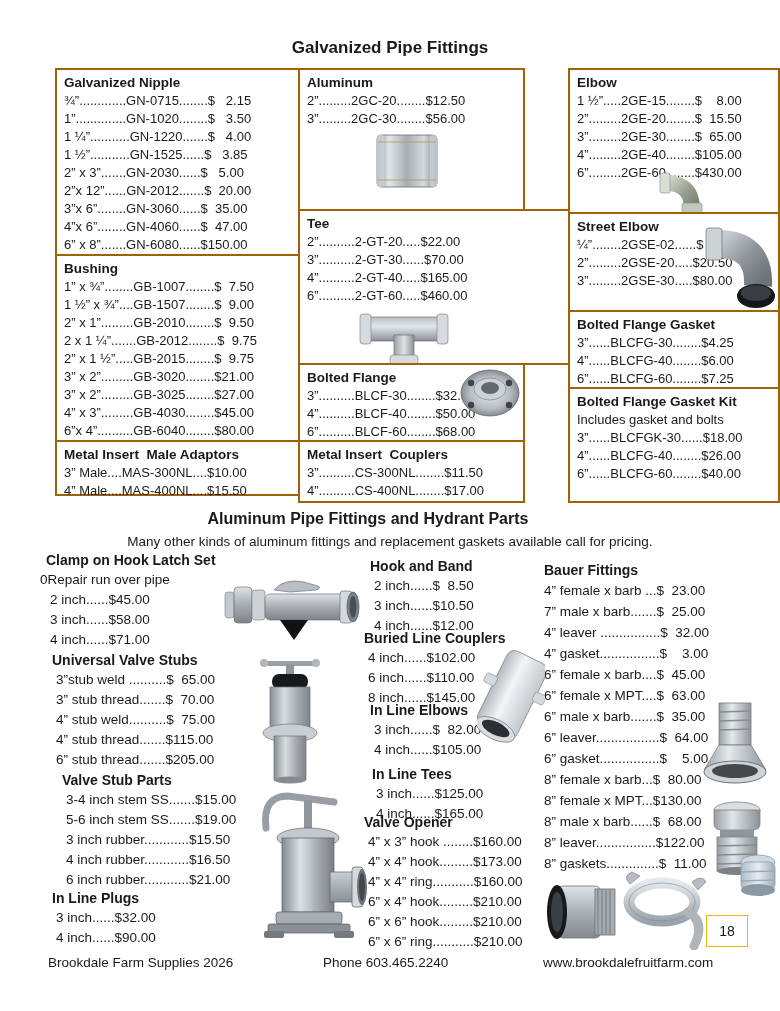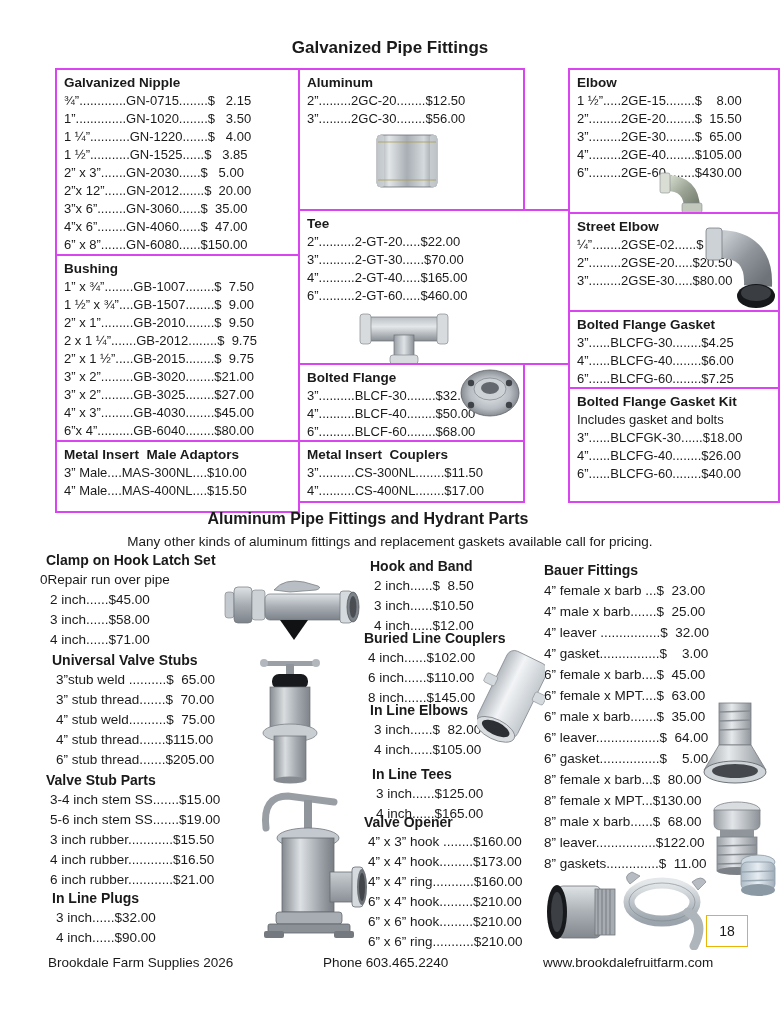--- a/index.html
+++ b/index.html
@@ -7,21 +7,21 @@
   body {
     width:780px; height:1011px; position:relative;
     font-family:"Liberation Sans", sans-serif; color:#1a1a1a;
     overflow:hidden;
   }
   .main-title { position:absolute; top:38px; left:0; width:780px; text-align:center;
     font-size:17px; font-weight:bold; }
   .galv-table { position:absolute; left:55px; top:68px; display:flex; }
   .col { display:flex; flex-direction:column; }
   .col + .col { margin-left:-2px; }
-  .box { border:2px solid #d946ef; background:#fff; position:relative; padding:3px 5px 16px 7px; }
+  .box { border:2px solid #a16207; background:#fff; position:relative; padding:3px 5px 16px 7px; }
   .box + .box { margin-top:-2px; }
   .box-title { font-weight:bold; font-size:13.5px; line-height:19px; white-space:pre; }
   .box .line { font-size:13px; line-height:18px; white-space:pre; }
   .box .note { font-size:13px; line-height:18px; white-space:pre; }
   .photo { position:absolute; }
   .sec2-title { position:absolute; top:510px; left:0; width:736px; text-align:center;
     font-size:16px; font-weight:bold; }
   .sec2-sub { position:absolute; top:534px; left:0; width:780px; text-align:center; font-size:13.5px; }
   .group { position:absolute; }
   .g-title { font-weight:bold; font-size:14px; line-height:20px; white-space:pre; }
@@ -64,21 +64,21 @@
           <div class="line">1 ½” x ¾”....GB-1507........$  9.00</div>
           <div class="line">2” x 1”.........GB-2010........$  9.50</div>
           <div class="line">2 x 1 ¼”.......GB-2012........$  9.75</div>
           <div class="line">2” x 1 ½”.....GB-2015........$  9.75</div>
           <div class="line">3” x 2”.........GB-3020........$21.00</div>
           <div class="line">3” x 2”.........GB-3025........$27.00</div>
           <div class="line">4” x 3”.........GB-4030........$45.00</div>
           <div class="line">6”x 4”..........GB-6040........$80.00</div>
         </div>
     </div>
-    <div class="box" style="width:245px;height:73px">
+    <div class="box" style="width:245px;height:56px">
       <div class="box-title">Metal Insert  Male Adaptors</div>
       <div>
           <div class="line">3” Male....MAS-300NL....$10.00</div>
           <div class="line">4” Male....MAS-400NL....$15.50</div>
         </div>
     </div>
   </div>
 
   <div class="col">
     <div class="box" style="width:227px;height:143px">
@@ -254,21 +254,21 @@
 <div class="group" style="left:52px;top:650px">
   <div class="g-title">Universal Valve Stubs</div>
   <div>
       <div class="line">3”stub weld ..........$  65.00</div>
       <div class="line">3” stub thread.......$  70.00</div>
       <div class="line">4” stub weld..........$  75.00</div>
       <div class="line">4” stub thread.......$115.00</div>
       <div class="line">6” stub thread.......$205.00</div>
     </div>
 </div>
-<div class="group" style="left:46px;top:770px">
+<div class="group" style="left:62px;top:770px">
   <div class="g-title">Valve Stub Parts</div>
   <div>
       <div class="line">3-4 inch stem SS.......$15.00</div>
       <div class="line">5-6 inch stem SS.......$19.00</div>
       <div class="line">3 inch rubber............$15.50</div>
       <div class="line">4 inch rubber............$16.50</div>
       <div class="line">6 inch rubber............$21.00</div>
     </div>
 </div>
 <div class="group" style="left:52px;top:888px">
@@ -318,21 +318,21 @@
       <div class="line">6” x 4” hook.........$210.00</div>
       <div class="line">6” x 6” hook.........$210.00</div>
       <div class="line">6” x 6” ring...........$210.00</div>
     </div>
 </div>
 
 <div class="group" style="left:544px;top:560px">
   <div class="g-title">Bauer Fittings</div>
   <div>
       <div class="line lh21">4” female x barb ...$  23.00</div>
-      <div class="line lh21">4” male x barb.......$  25.00</div>
+      <div class="line lh21">7” male x barb.......$  25.00</div>
       <div class="line lh21">4” leaver ................$  32.00</div>
       <div class="line lh21">4” gasket................$    3.00</div>
       <div class="line lh21">6” female x barb....$  45.00</div>
       <div class="line lh21">6” female x MPT....$  63.00</div>
       <div class="line lh21">6” male x barb.......$  35.00</div>
       <div class="line lh21">6” leaver.................$  64.00</div>
       <div class="line lh21">6” gasket................$    5.00</div>
       <div class="line lh21">8” female x barb...$  80.00</div>
       <div class="line lh21">8” female x MPT...$130.00</div>
       <div class="line lh21">8” male x barb......$  68.00</div>

